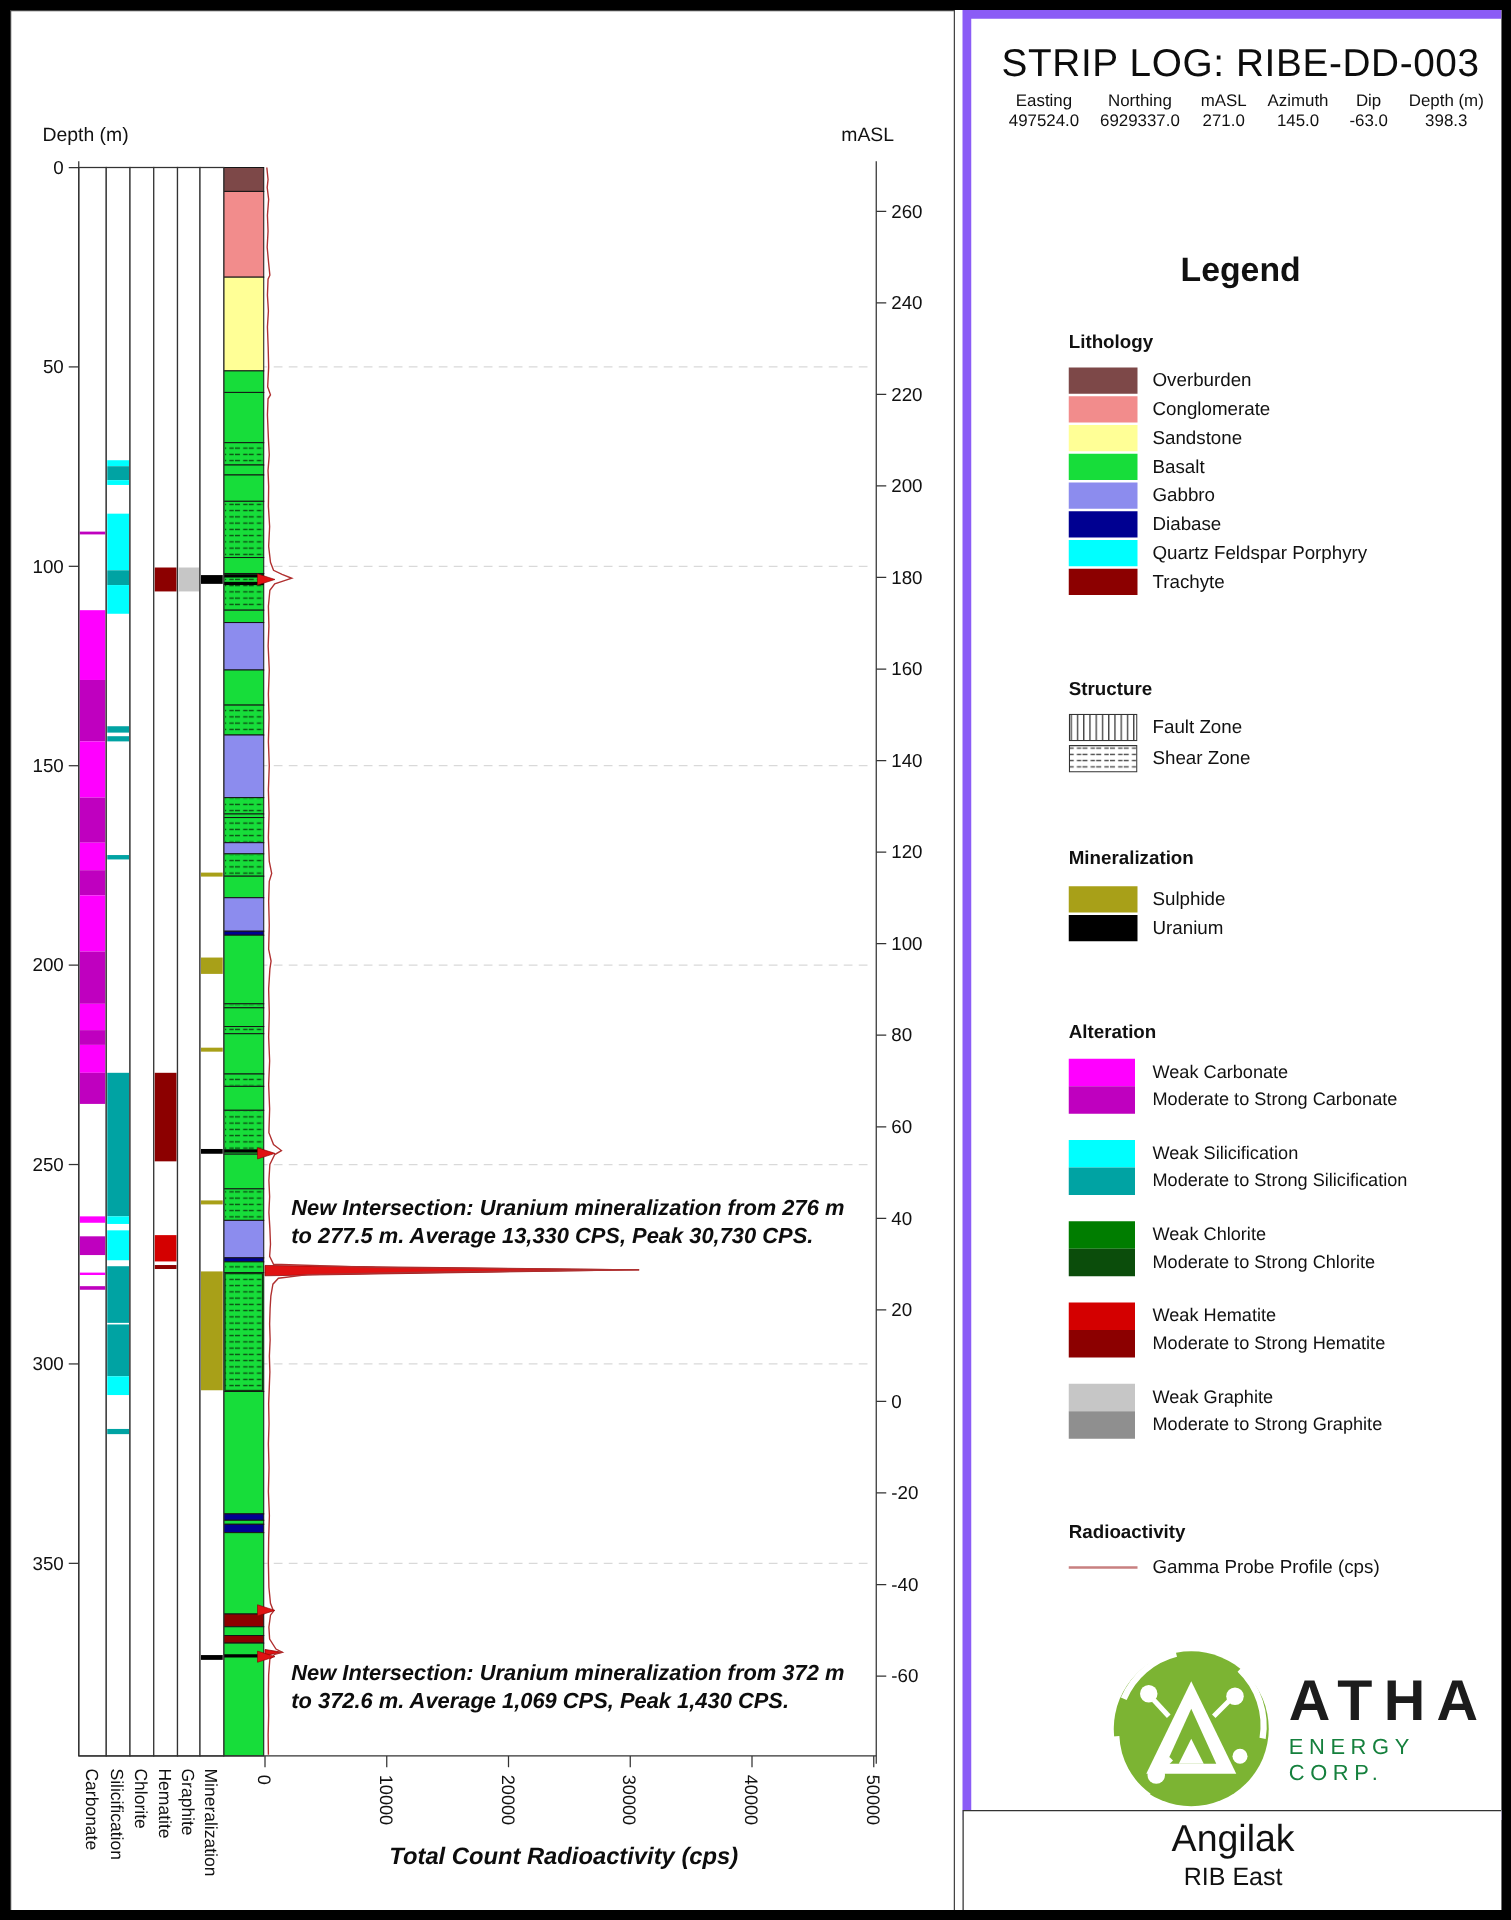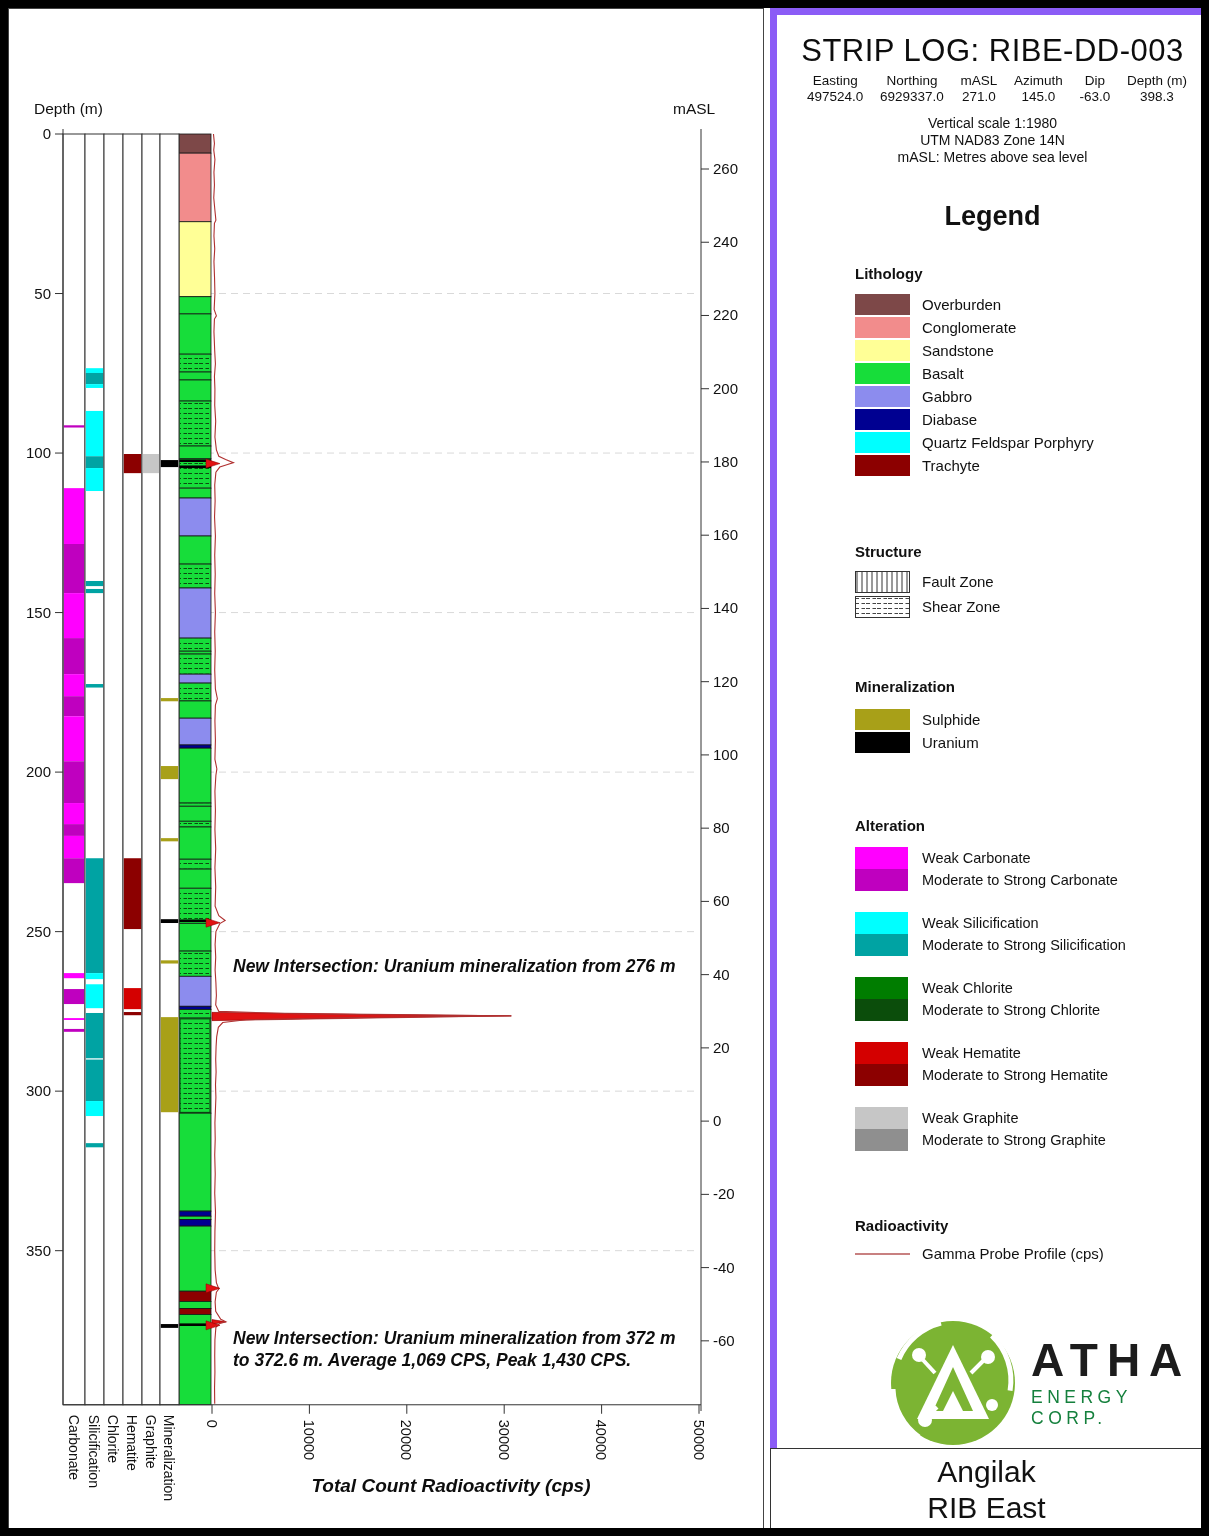--- a/index.html
+++ b/index.html
@@ -44,21 +44,21 @@
   .alt-labels div{font-size:14.5px;height:22px;line-height:22px;white-space:nowrap;}
   #rad-head{left:78px;top:1202px;}
   #rad-item{left:78px;top:1230px;display:flex;align-items:center;}
   #gamma-line-swatch{width:55px;height:0;border-top:2px solid #c88080;margin-right:12px;}
   #logo-row{left:112px;top:1304px;display:flex;align-items:center;}
   #logo-mark{width:128px;height:128px;flex:0 0 auto;}
   #logo-text{margin-left:14px;}
   #logo-brand{font-size:46px;font-weight:600;letter-spacing:9px;color:#1c1c1c;line-height:1;}
   #logo-sub{font-size:17.5px;letter-spacing:4.5px;color:#15803d;margin-top:4px;}
   #footer-line1{font-size:30px;margin-top:6px;}
-  #footer-line2{font-size:30px;margin-top:2px;}
+  #footer-line2{font-size:20px;margin-top:2px;}
 </style>
 </head>
 <body>
 
 <div id="frame">
 
   <div id="chart-box" class="abs">
     <svg id="log-svg" viewBox="0 0 770 1536">
         <defs>
           <pattern id="shearPat" width="11" height="5" patternUnits="userSpaceOnUse">
@@ -289,20 +289,21 @@
           <path d="M205 458.07865 L219 462.57865 L205 467.07865 Z" fill="#e01212" stroke="#8c0000" stroke-width="0.5"></path>
           <path d="M205 917.1916 L219 921.6916 L205 926.1916 Z" fill="#e01212" stroke="#8c0000" stroke-width="0.5"></path>
           <path d="M205 1282.8229000000001 L219 1287.3229000000001 L205 1291.8229000000001 Z" fill="#e01212" stroke="#8c0000" stroke-width="0.5"></path>
           <path d="M205 1319.8327 L219 1324.3327 L205 1328.8327 Z" fill="#e01212" stroke="#8c0000" stroke-width="0.5"></path>
         </g>
       </svg>
     <div class="abs axis-title" id="depth-title">Depth (m)</div>
     <div class="abs axis-title" id="masl-title">mASL</div>
     <div class="abs annotation" id="annotation-1">
       <span>New Intersection: Uranium mineralization from 276 m</span><br>
+      <span>to 277.5 m. Average 13,330 CPS, Peak 30,730 CPS.</span>
     </div>
     <div class="abs annotation" id="annotation-2">
       <span>New Intersection: Uranium mineralization from 372 m</span><br>
       <span>to 372.6 m. Average 1,069 CPS, Peak 1,430 CPS.</span>
     </div>
     <div class="abs" id="cps-title">Total Count Radioactivity (cps)</div>
   </div>
 
   <div id="right-panel" class="abs">
     <div id="rp-title" class="abs">STRIP LOG: RIBE-DD-003</div>
@@ -327,25 +328,20 @@
       <div class="field">
           <div class="lab">Dip</div>
           <div class="val">-63.0</div>
         </div>
       <div class="field">
           <div class="lab">Depth (m)</div>
           <div class="val">398.3</div>
         </div>
     </div>
 
-    <div id="rp-scale" class="abs">
-      <div>Vertical scale 1:1980</div>
-      <div>UTM NAD83 Zone 14N</div>
-      <div>mASL: Metres above sea level</div>
-    </div>
 
     <div id="legend-title" class="abs">Legend</div>
 
     <div id="lith-head" class="abs sect-head">Lithology</div>
     <div id="lith-items" class="abs">
       <div class="leg-row">
           <div class="leg-swatch" style="background-color: rgb(125, 72, 72);"></div>
           <div class="leg-label">Overburden</div>
         </div>
       <div class="leg-row">

